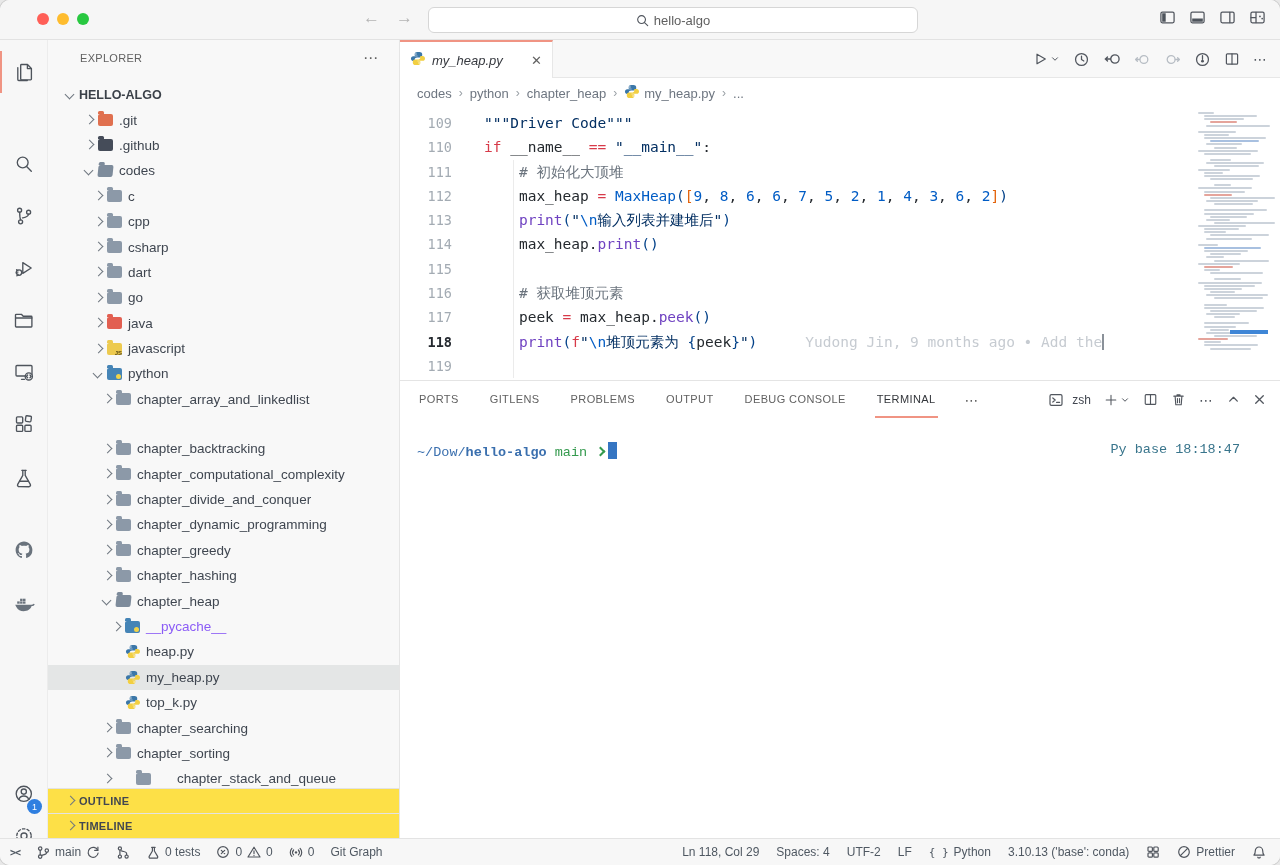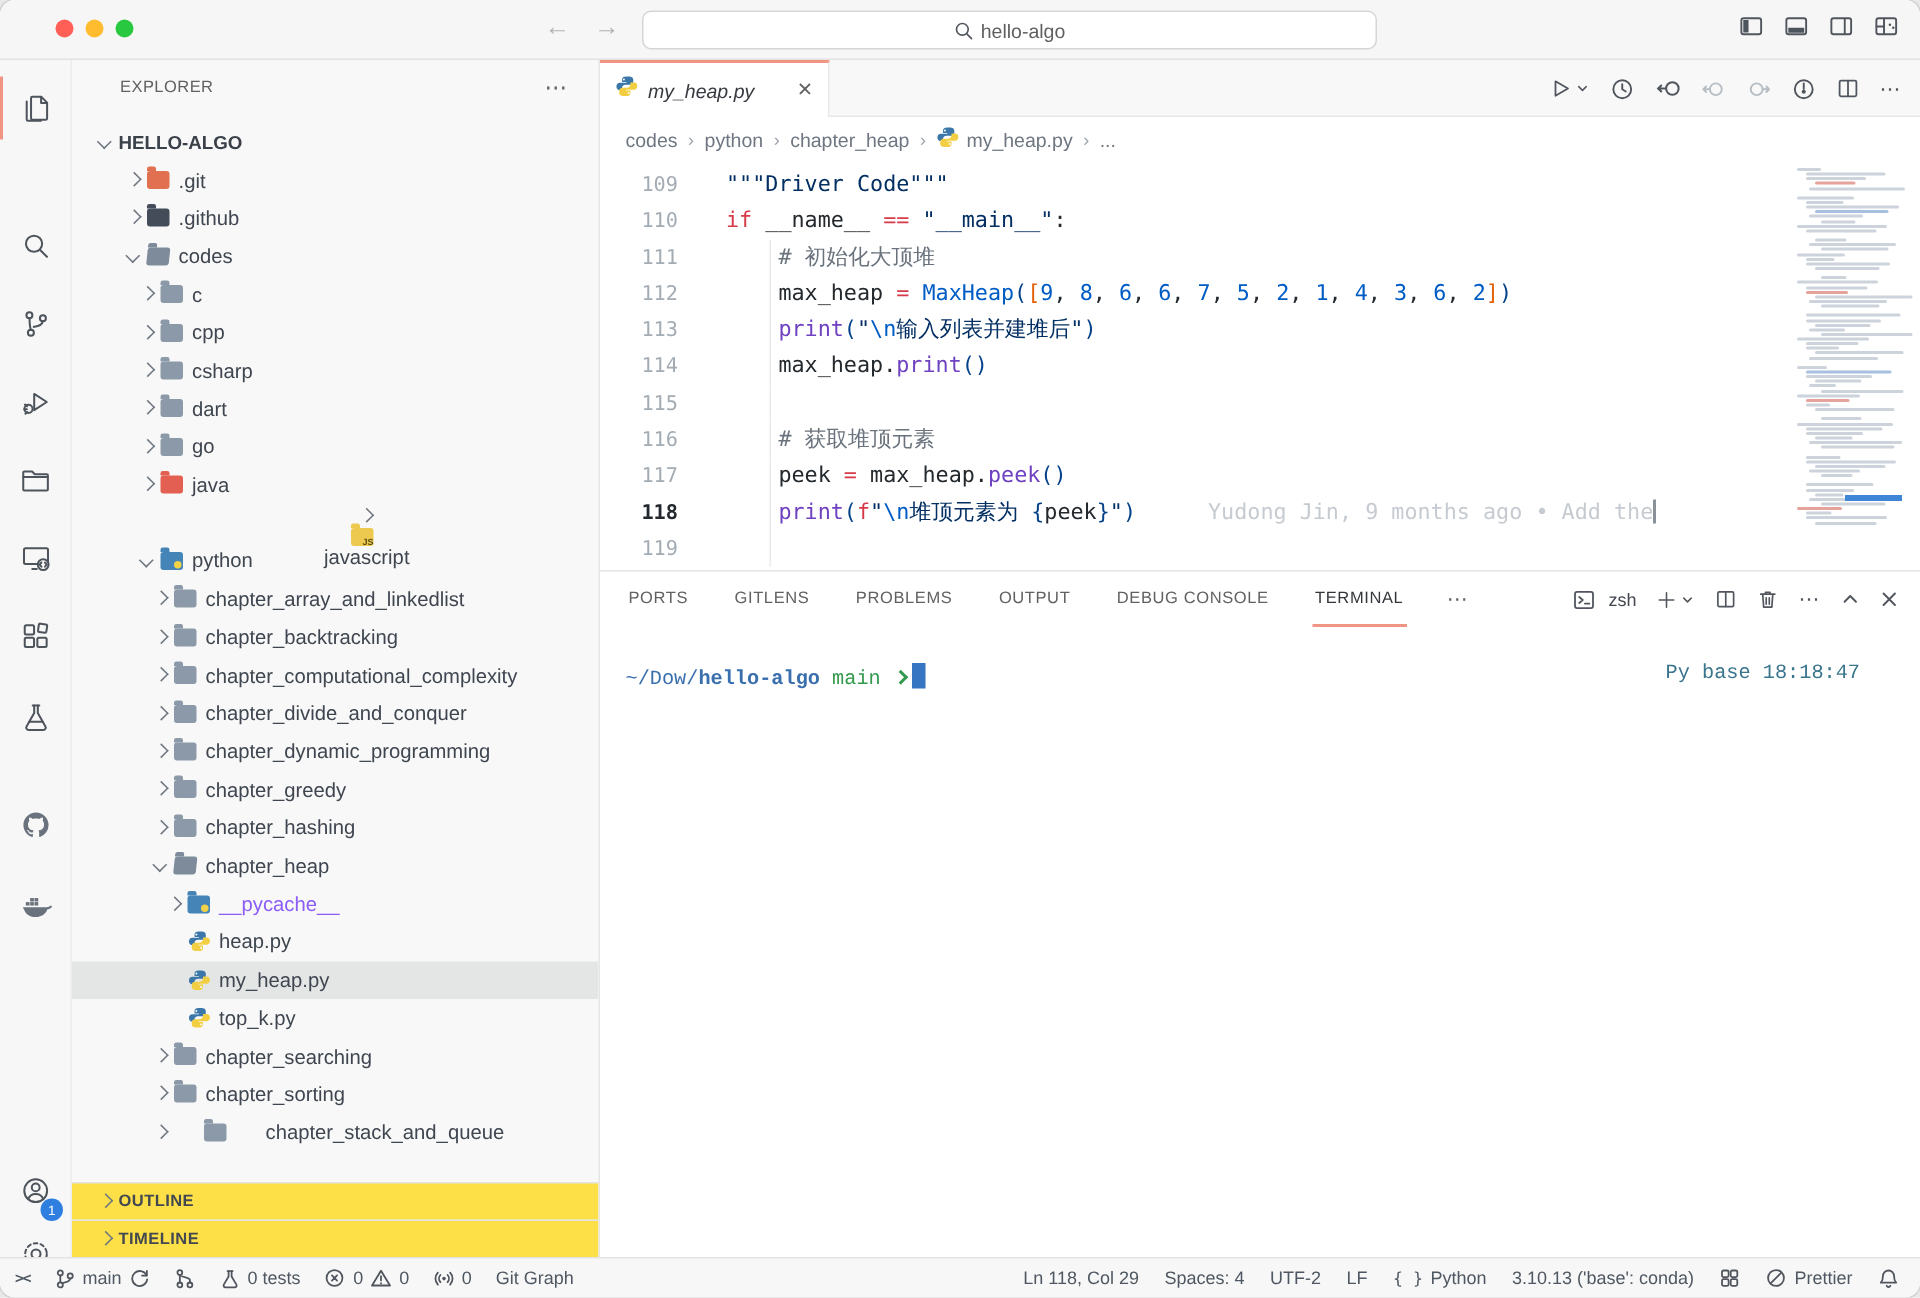--- a/index.html
+++ b/index.html
@@ -310,42 +310,42 @@
           </span>
           <span class="tlabel">go</span>
         </div>
         <div class="trow" style="padding-left: 42px;">
           <span class="chev c-closed"></span>
           <span class="ticon">
             <span class="fo fo-red"></span>
           </span>
           <span class="tlabel">java</span>
         </div>
-        <div class="trow" style="padding-left: 42px; flex-direction: column;">
+        <div class="trow" style="padding-left: 42px;">
           <span class="chev c-closed"></span>
           <span class="ticon">
             <span class="fo fo-js"></span>
           </span>
           <span class="tlabel">javascript</span>
         </div>
         <div class="trow" style="padding-left: 42px;">
           <span class="chev c-open"></span>
           <span class="ticon">
             <span class="fo fo-python"></span>
           </span>
           <span class="tlabel">python</span>
         </div>
         <div class="trow" style="padding-left: 51px;">
           <span class="chev c-closed"></span>
           <span class="ticon">
             <span class="fo fo-plain"></span>
           </span>
           <span class="tlabel">chapter_array_and_linkedlist</span>
         </div>
-        <div class="trow" style="padding-left: 51px;">
+        <div class="trow" style="padding-left: 51px; margin-top: 24px;">
           <span class="chev c-closed"></span>
           <span class="ticon">
             <span class="fo fo-plain"></span>
           </span>
           <span class="tlabel">chapter_backtracking</span>
         </div>
         <div class="trow" style="padding-left: 51px;">
           <span class="chev c-closed"></span>
           <span class="ticon">
             <span class="fo fo-plain"></span>

